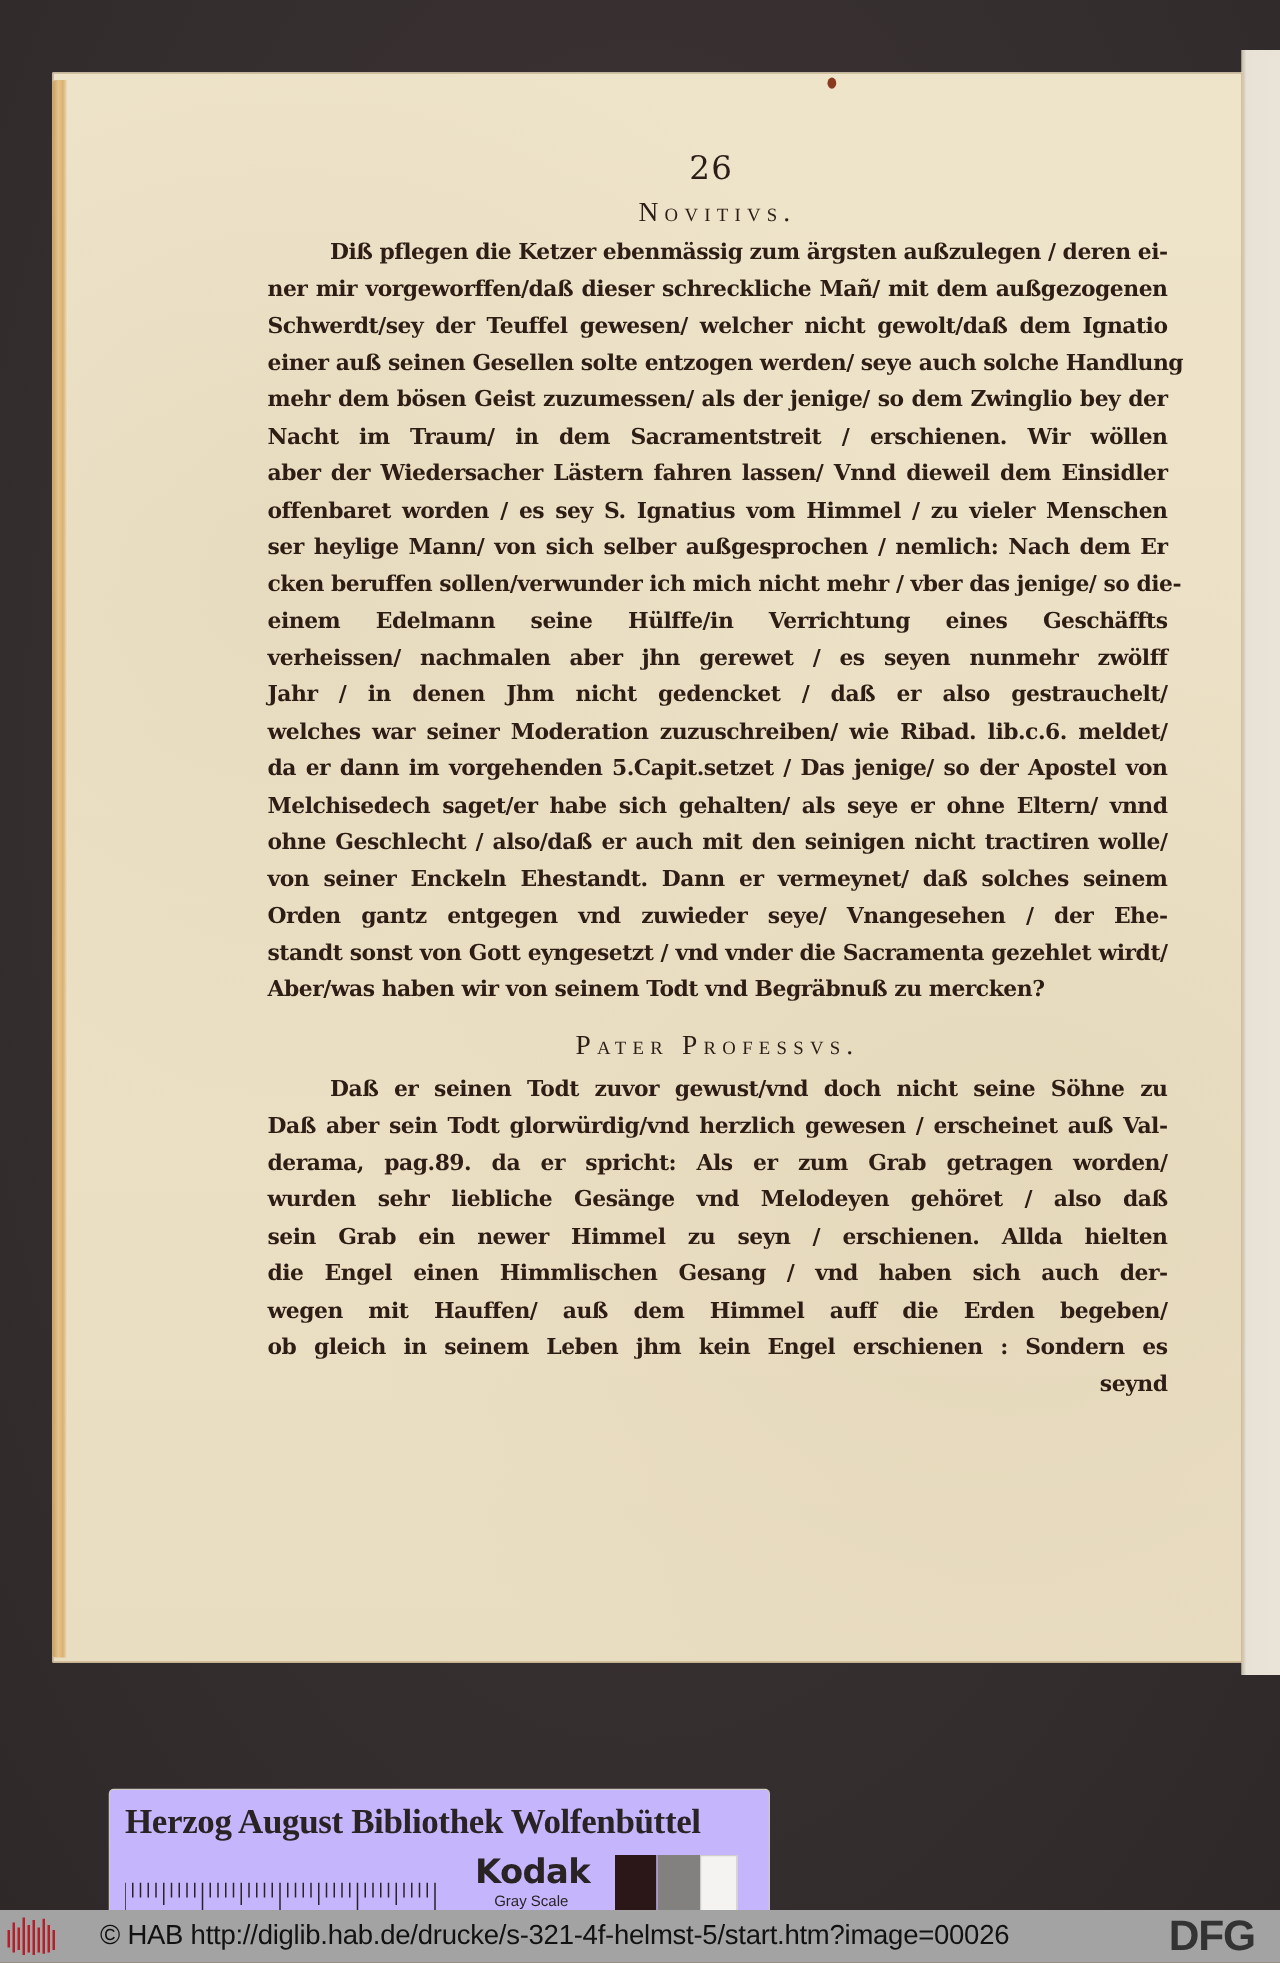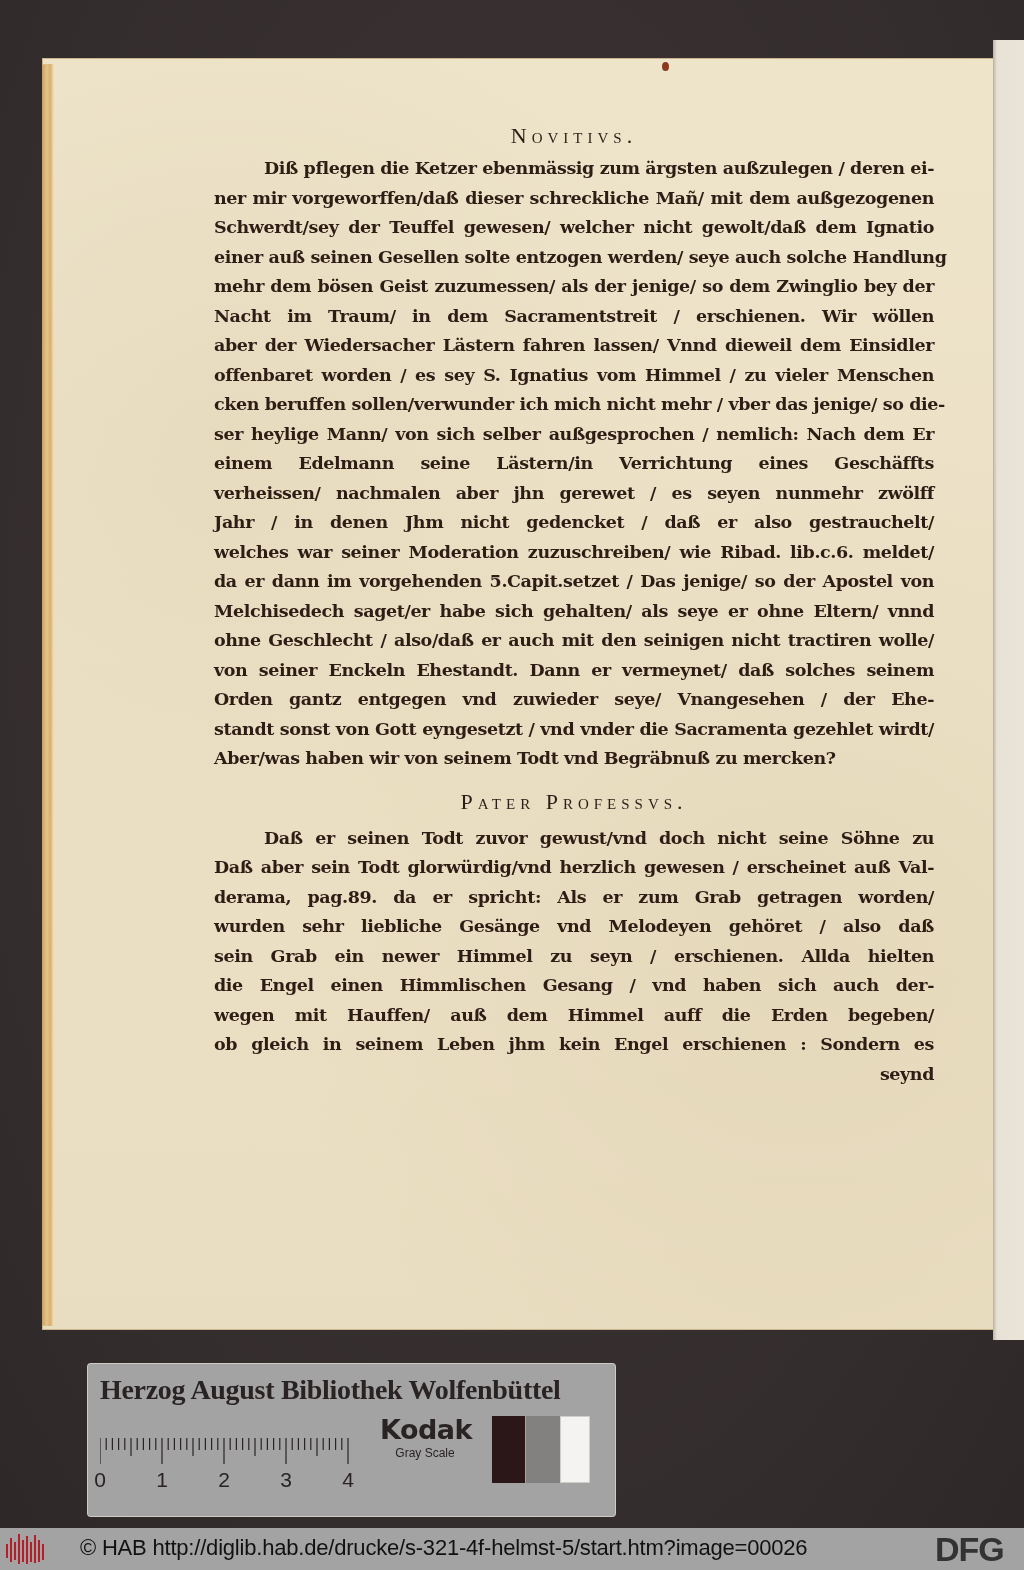--- a/index.html
+++ b/index.html
@@ -59,22 +59,22 @@
       letter-spacing: -0.4px;
       font-weight: bold;
       color: #2e1d15;
     }
     .line.indent { padding-left: 50px; }
     .line.last { text-align-last: left; }
     .line.right { text-align: right; text-align-last: right; }
     .heading-2 { margin-top: 10px; margin-bottom: 4px; }
 
     .target {
-      position: absolute; left: 88px; top: 1364px; width: 527px; height: 152px;
-      background: #a3a3a3;
+      position: absolute; left: 88px; top: 1432px; width: 527px; height: 121px;
+      background: #c4b5fd;
       border-radius: 3px;
       box-shadow: 0 0 0 1px #cfcac3;
     }
     .target-title {
       position: absolute; left: 12px; top: 10px; font-family: "Liberation Serif", serif;
       font-weight: bold; font-size: 28px; color: #2a2324; letter-spacing: -0.3px; white-space: nowrap;
     }
     .ruler {
       position: absolute; left: 12px; top: 74px; width: 262px; height: 52px;
     }
@@ -110,34 +110,35 @@
 <body>
 
 <div class="backdrop"></div>
 <div class="right-strip-top"></div>
 
 <div class="page"></div>
 <div class="page-edge"></div>
 <div class="page-dot"></div>
 
 <div class="page-content">
+  <div class="page-number">26</div>
   <div class="heading">Novitivs.</div>
 
   <div class="para">
     <div class="line indent">Diß pflegen die Ketzer ebenmässig zum ärgsten außzulegen / deren ei-</div>
     <div class="line">ner mir vorgeworffen/daß dieser schreckliche Mañ/ mit dem außgezogenen</div>
     <div class="line">Schwerdt/sey der Teuffel gewesen/ welcher nicht gewolt/daß dem Ignatio</div>
     <div class="line">einer auß seinen Gesellen solte entzogen werden/ seye auch solche Handlung</div>
     <div class="line">mehr dem bösen Geist zuzumessen/ als der jenige/ so dem Zwinglio bey der</div>
     <div class="line">Nacht im Traum/ in dem Sacramentstreit / erschienen.   Wir wöllen</div>
     <div class="line">aber der Wiedersacher Lästern fahren lassen/  Vnnd dieweil dem Einsidler</div>
     <div class="line">offenbaret worden / es sey S. Ignatius vom Himmel / zu vieler Menschen</div>
+    <div class="line">ser heylige Mann/ von sich selber außgesprochen / nemlich: Nach dem Er</div>
     <div class="line">cken beruffen sollen/verwunder ich mich nicht mehr / vber das jenige/ so die-</div>
-    <div class="line">ser heylige Mann/ von sich selber außgesprochen / nemlich: Nach dem Er</div>
-    <div class="line">einem Edelmann seine Lästern/in Verrichtung eines Geschäffts</div>
+    <div class="line">einem Edelmann seine Hülffe/in Verrichtung eines Geschäffts</div>
     <div class="line">verheissen/  nachmalen aber jhn gerewet / es seyen nunmehr zwölff</div>
     <div class="line">Jahr / in denen Jhm nicht gedencket / daß er also gestrauchelt/</div>
     <div class="line">welches war seiner Moderation zuzuschreiben/ wie Ribad. lib.c.6. meldet/</div>
     <div class="line">da er dann im vorgehenden 5.Capit.setzet  / Das jenige/ so der Apostel von</div>
     <div class="line">Melchisedech saget/er habe sich gehalten/ als seye er ohne Eltern/ vnnd</div>
     <div class="line">ohne Geschlecht / also/daß er auch mit den seinigen nicht tractiren wolle/</div>
     <div class="line">von seiner Enckeln Ehestandt.   Dann er vermeynet/ daß solches seinem</div>
     <div class="line">Orden gantz entgegen vnd zuwieder seye/  Vnangesehen / der Ehe-</div>
     <div class="line">standt sonst von Gott eyngesetzt / vnd vnder die Sacramenta gezehlet wirdt/</div>
     <div class="line last">Aber/was haben wir von seinem Todt vnd Begräbnuß zu mercken?</div>

